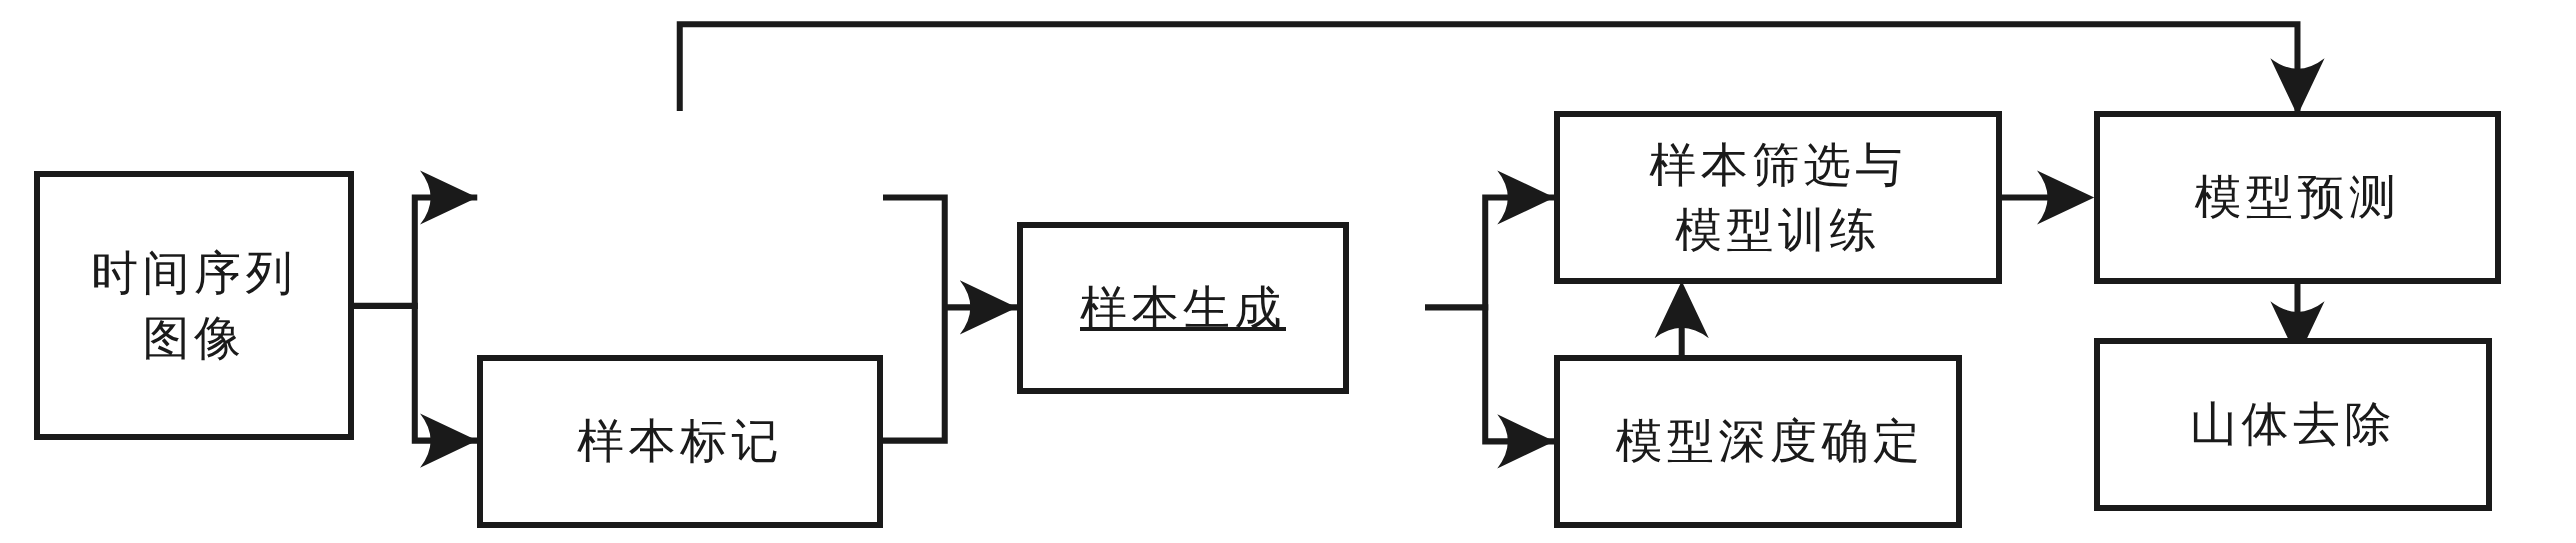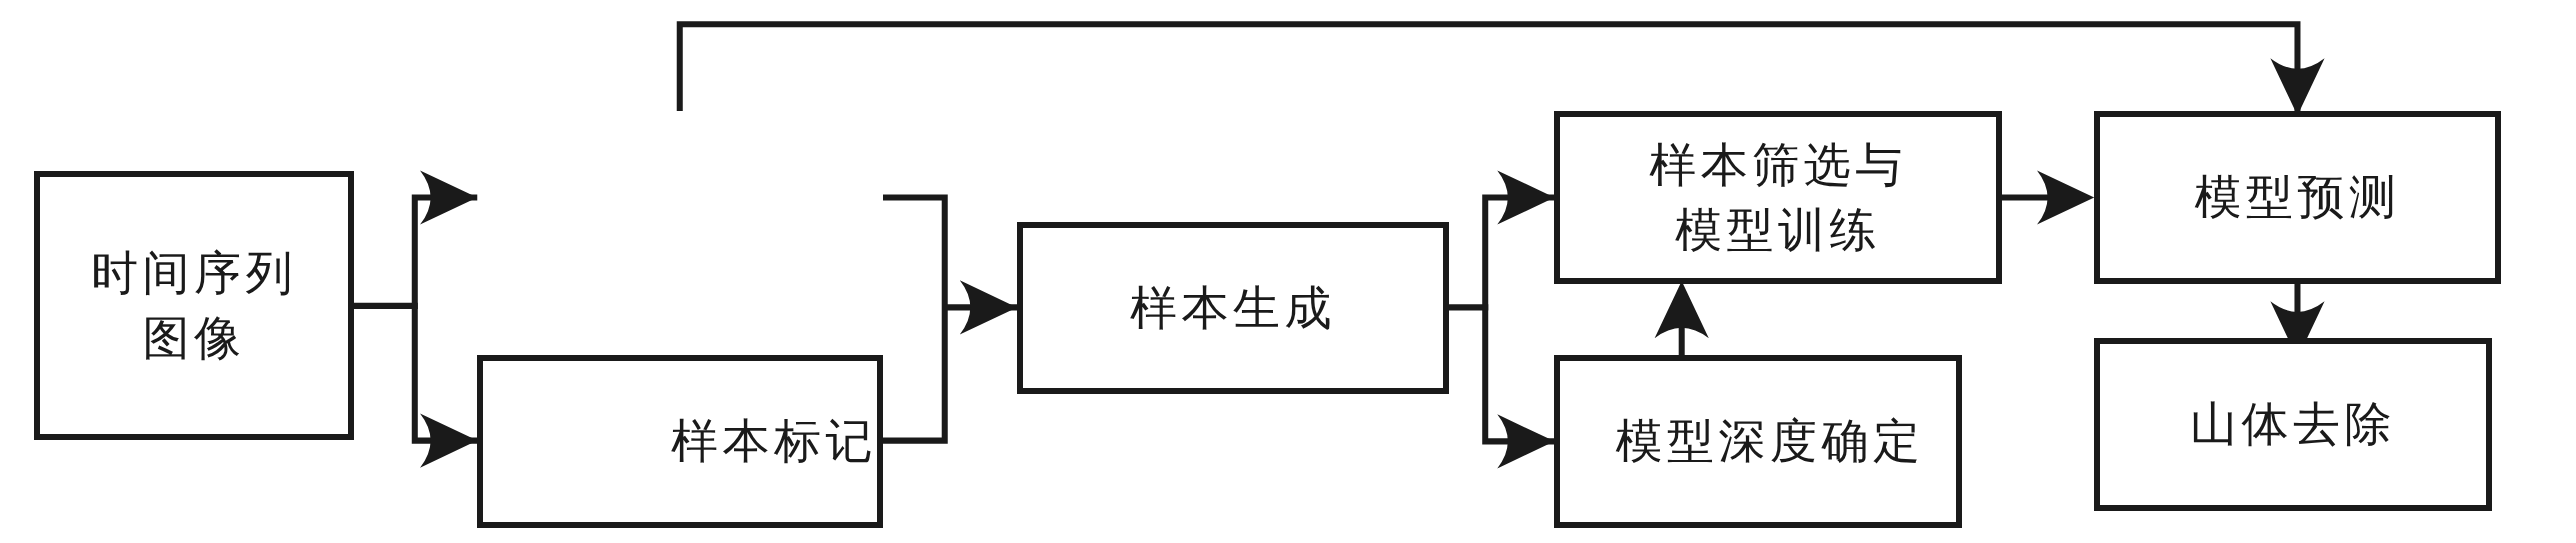--- a/index.html
+++ b/index.html
@@ -37,22 +37,22 @@
     justify-content: center;
     text-align: center;
     color: #1a1a1a;
     font-size: 47px;
     line-height: 1.38;
     letter-spacing: 4.5px;
   }
   
   #node-time-series        { left: 34px;   top: 171px; width: 320px; height: 269px; }
   #node-histogram          { left: 477px;  top: 111px; width: 406px; height: 173px; }
-  #node-sample-labeling    { left: 477px;  top: 355px; width: 406px; height: 173px; align-items: flex-end; }
-  #node-sample-generation  { left: 1017px; top: 222px; width: 432px; height: 172px; }
+  #node-sample-labeling    { left: 477px;  top: 355px; width: 406px; height: 173px; }
+  #node-sample-generation  { left: 1017px; top: 222px; width: 332px; height: 172px; text-decoration: underline; }
   #node-screening-training { left: 1554px; top: 111px; width: 448px; height: 173px; }
   #node-model-depth        { left: 1554px; top: 355px; width: 408px; height: 173px; padding-left: 24px; }
   #node-model-prediction   { left: 2094px; top: 111px; width: 407px; height: 173px; }
   #node-mountain-removal   { left: 2094px; top: 338px; width: 398px; height: 173px; }
 </style>
 </head>
 <body>
 
 <div id="canvas">
 

